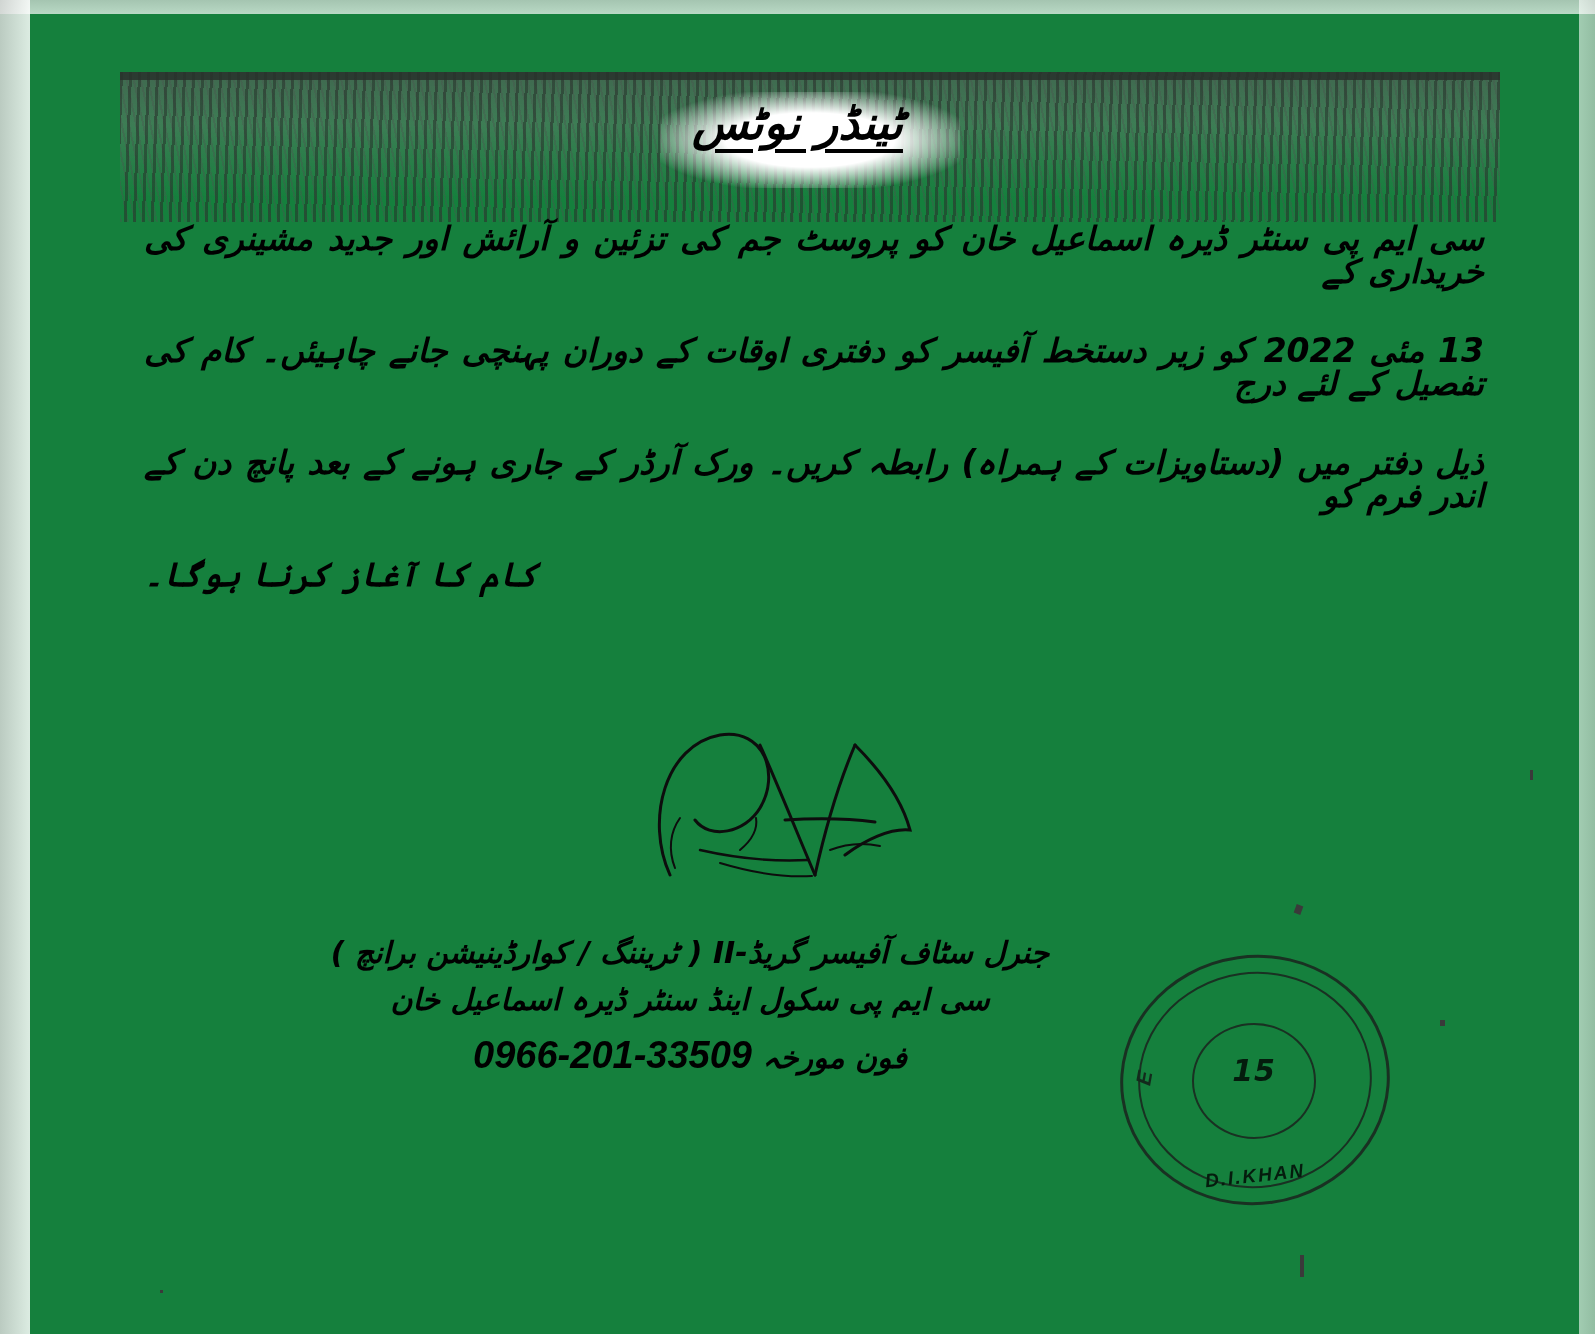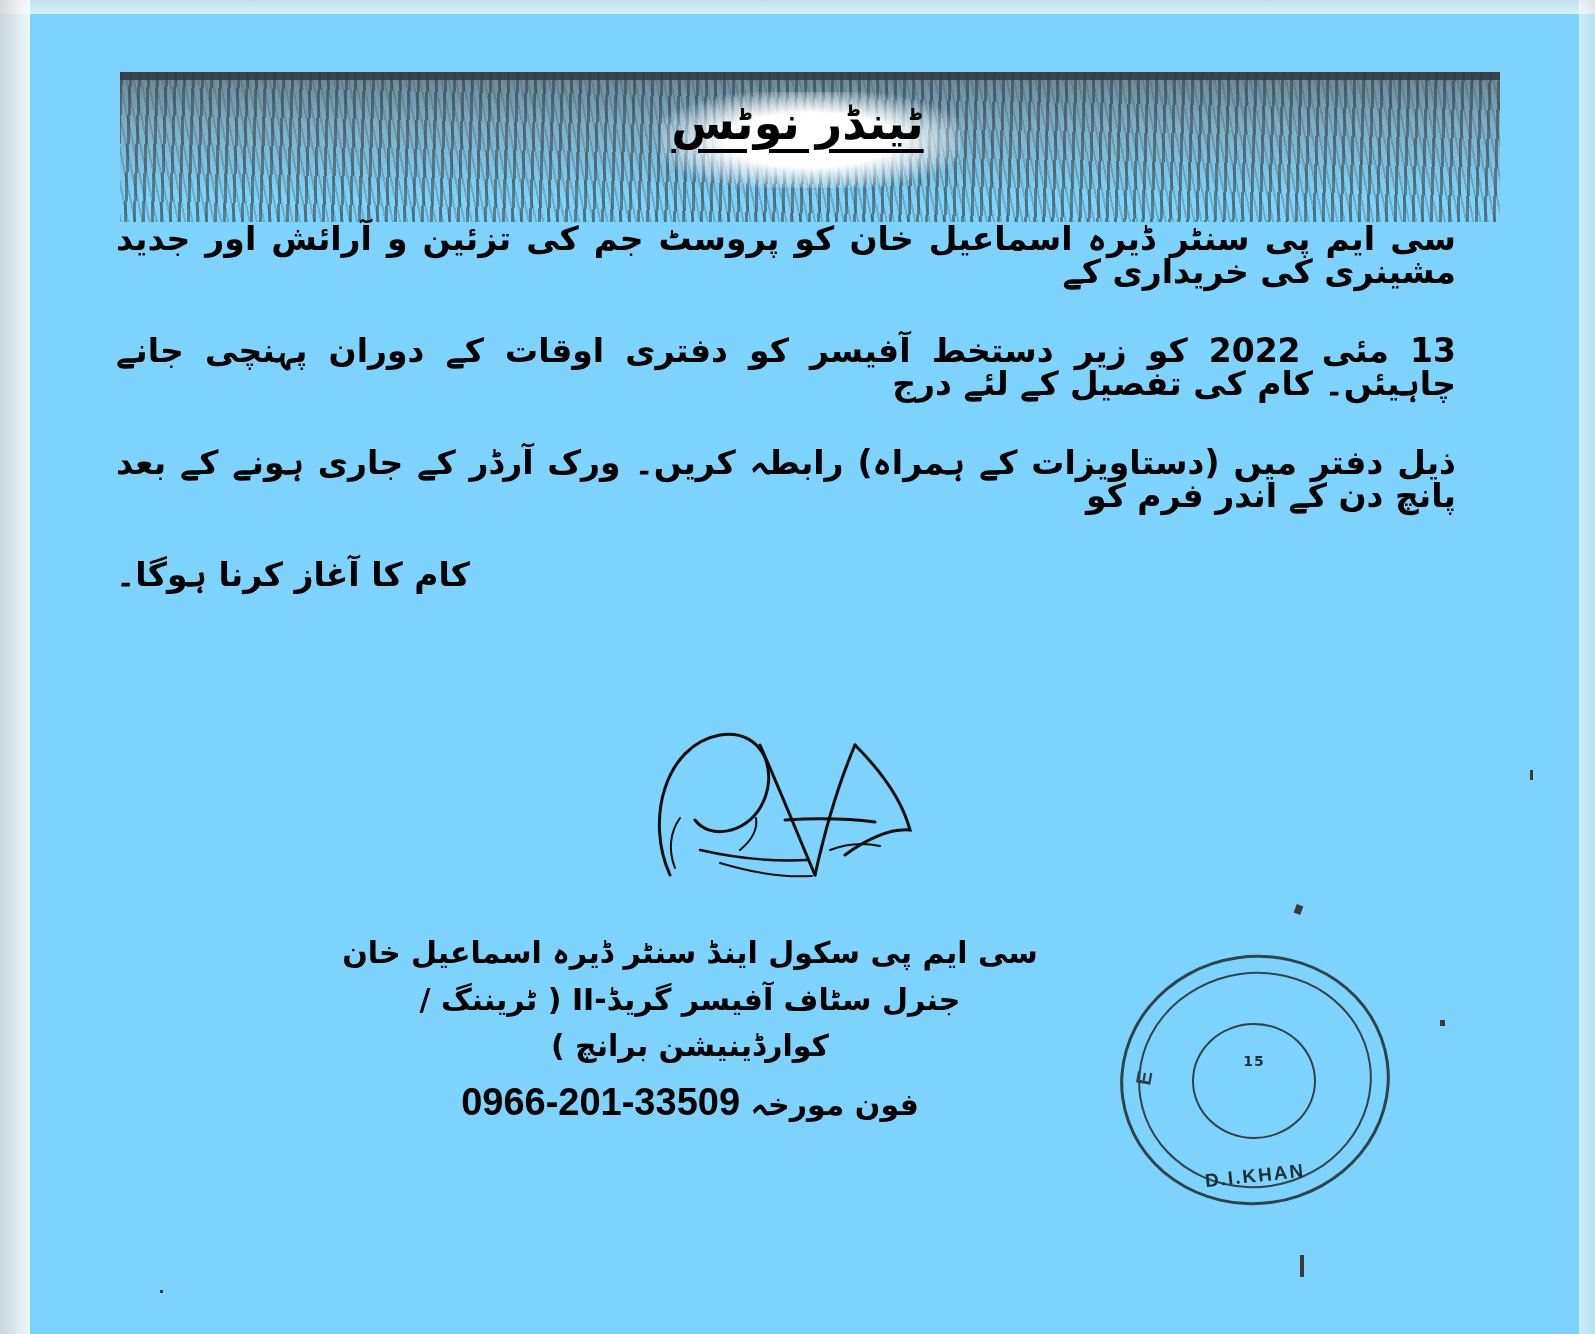--- a/index.html
+++ b/index.html
@@ -14,21 +14,22 @@
     position: relative;
     overflow: hidden;
     font-family: "DejaVu Sans", sans-serif;
     color: #000000;
   }
 
   
   .scan-page {
     position: absolute;
     inset: 0;
-    background: #7dd3fc;
+    background: #15803d;
+    font-style: italic;
   }
   
   .scan-edge-left {
     position: absolute;
     left: 0; top: 0;
     width: 30px; height: 100%;
     background: linear-gradient(to right, #d8d8d8, #ffffff);
     opacity: .85;
   }
   .scan-edge-top {
@@ -94,21 +95,21 @@
     font-weight: bold;
     letter-spacing: 1px;
     text-decoration: underline;
     text-underline-offset: 10px;
     z-index: 4;
   }
 
   .body-block {
     position: absolute;
     top: 222px;
-    left: 116px;
+    left: 144px;
     width: 1340px;
     z-index: 3;
   }
   .body-line {
     font-size: 33px;
     line-height: 1.0;
     margin: 0 0 46px 0;
     text-align: justify;
     text-align-last: right;
     direction: rtl;
@@ -191,21 +192,21 @@
     position: absolute;
     left: 72px; top: 68px;
     width: 120px; height: 112px;
     border: 2px solid #1b1b1b;
     border-radius: 50%;
   }
   .stamp-inner-text {
     position: absolute;
     left: 0; right: 0; top: 28px;
     text-align: center;
-    font-size: 14px;
+    font-size: 30px;
     font-weight: bold;
     letter-spacing: 1px;
   }
   .stamp-arc {
     position: absolute;
     left: 0; top: 0; width: 100%; height: 100%;
   }
   .stamp-arc text {
     font-family: "Liberation Sans", sans-serif;
     font-size: 21px;
@@ -261,22 +262,22 @@
       <path d="M215 45 C240 70, 262 100, 270 130 C250 128, 225 140, 205 155"></path>
       <path d="M60 150 C95 158, 130 162, 168 160" stroke-width="2.4"></path>
       <path d="M80 163 C110 172, 140 178, 172 176" stroke-width="2"></path>
       <path d="M100 150 C112 140, 118 130, 116 118" stroke-width="2"></path>
       <path d="M190 150 C205 144, 222 142, 240 146" stroke-width="2"></path>
       <path d="M35 168 C28 150, 30 132, 40 118" stroke-width="2"></path>
     </g>
   </svg>
 
   <div class="sign-block">
+    <div class="sign-line">جنرل سٹاف آفیسر گریڈ-II ( ٹریننگ / کوارڈینیشن برانچ )</div>
     <div class="sign-line">سی ایم پی سکول اینڈ سنٹر ڈیرہ اسماعیل خان</div>
-    <div class="sign-line">جنرل سٹاف آفیسر گریڈ-II ( ٹریننگ / کوارڈینیشن برانچ )</div>
     <div class="sign-phone">
       <span>فون مورخہ</span>
       <span class="num">0966-201-33509</span>
     </div>
   </div>
 
   <div class="stamp">
     <div class="stamp-ring"></div>
     <div class="stamp-ring2"></div>
     <svg class="stamp-arc" viewBox="0 0 270 250">

